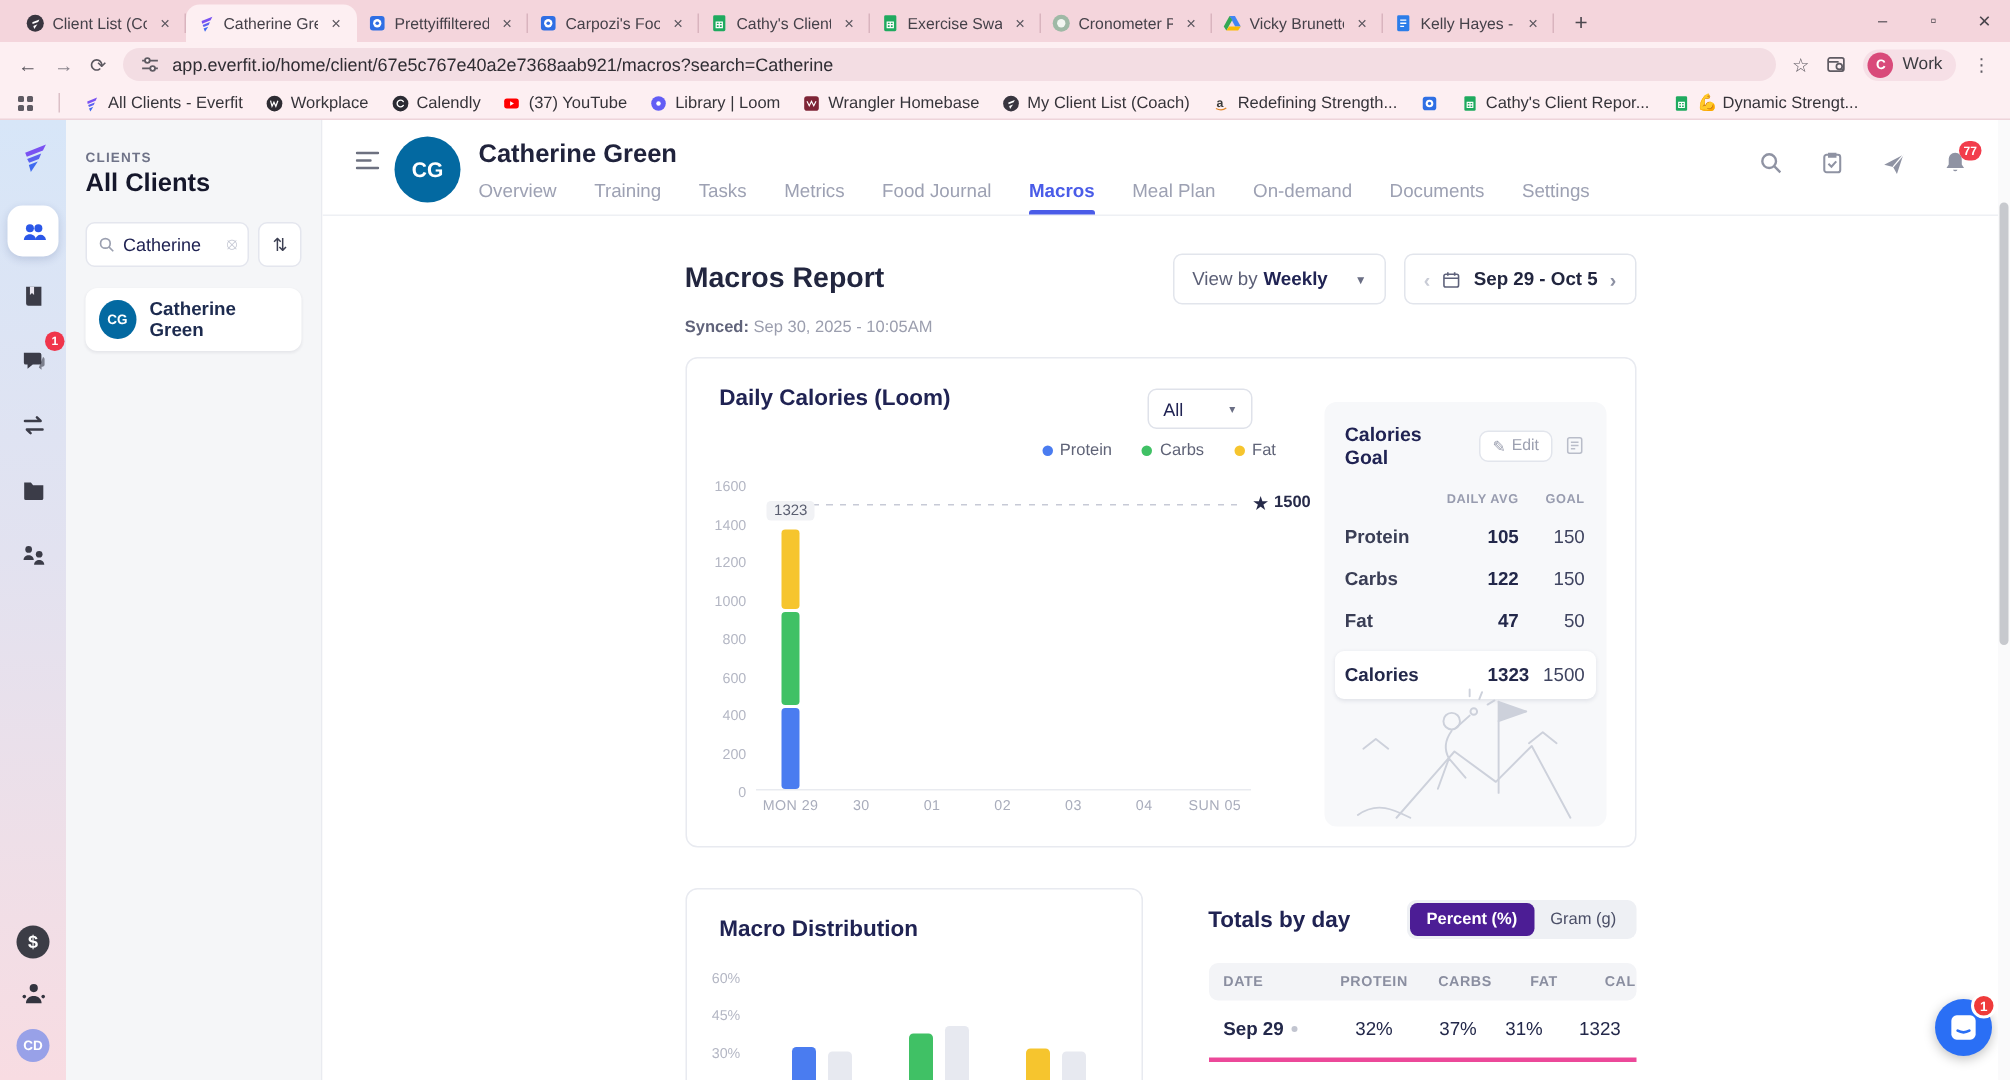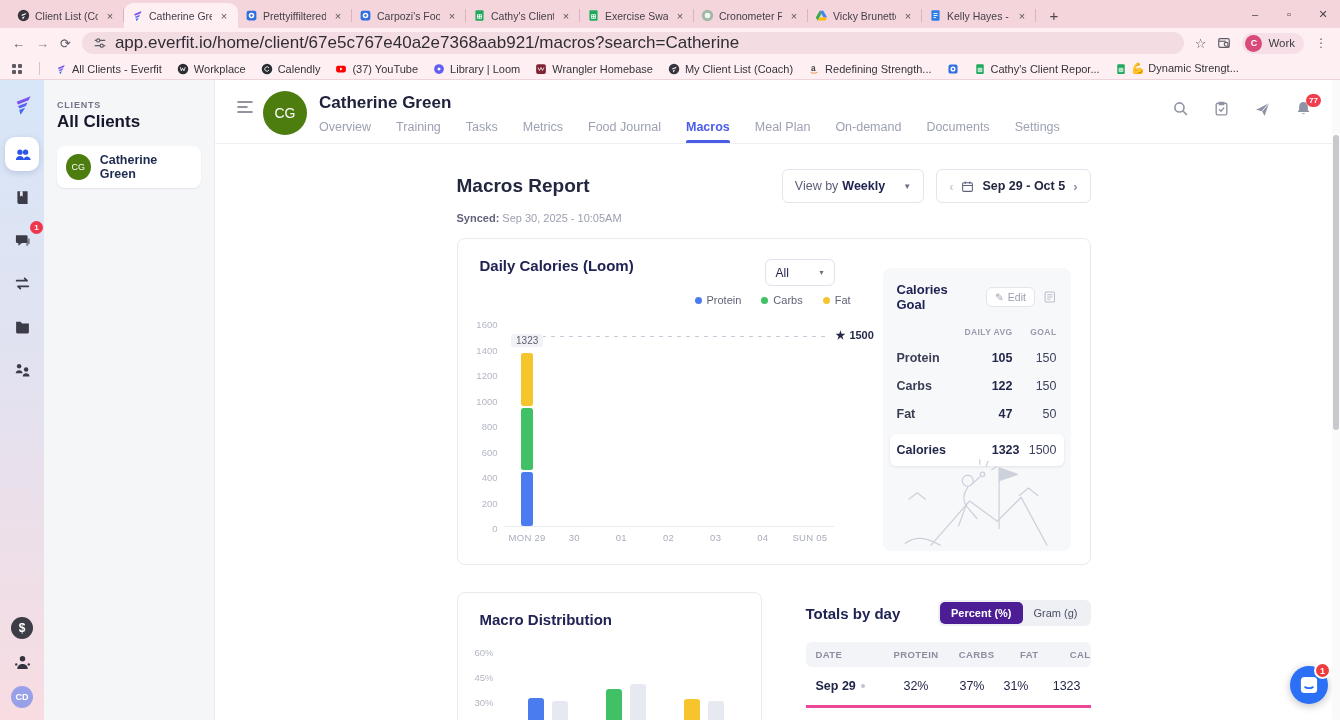--- a/index.html
+++ b/index.html
@@ -16,21 +16,21 @@
   .tab-label{flex:1;font-size:10.5px;color:#454149;white-space:nowrap;overflow:hidden}
   .tab-close{font-size:11px;color:#5a565e;width:14px;height:14px;display:flex;align-items:center;justify-content:center;border-radius:50%}
   .fav{width:13px;height:13px;flex:none}
   .newtab{width:24px;height:24px;display:flex;align-items:center;justify-content:center;color:#4c484f;font-size:15px;margin-left:6px;margin-bottom:1px}
   .winctl{margin-left:auto;display:flex;height:28px}
   .winctl span{width:34px;display:flex;align-items:center;justify-content:center;font-size:11px;color:#49454c}
   .toolbar{height:30px;background:#fdeff2;display:flex;align-items:center;padding:0 12px;gap:11px}
   .navbtn{font-size:13px;color:#5b575f}
   .navbtn.fwd{color:#8b848d}
   .urlbar{flex:1;height:22px;background:#f3dde3;border-radius:12px;display:flex;align-items:center;padding:0 11px;gap:8px}
-  .url-text{font-size:17px;color:#2f2d33;white-space:nowrap;overflow:hidden}
+  .url-text{font-size:12px;color:#2f2d33;white-space:nowrap;overflow:hidden}
   .tb-ic{width:14px;height:14px;color:#5f5b63}
   .profile-chip{display:flex;align-items:center;gap:6px;background:#f6dfe6;border-radius:12px;padding:2px 9px 2px 3px}
   .profile-ava{width:17px;height:17px;border-radius:50%;background:#d94a7a;color:#fff;font-size:9px;font-weight:bold;display:flex;align-items:center;justify-content:center}
   .profile-name{font-size:11.5px;color:#3b3b40}
   .dots{color:#5f5b63;font-size:12px;letter-spacing:1px}
   .bookmarks{height:22px;background:#fdeff2;border-bottom:1px solid #eed4da;display:flex;align-items:center;padding:0 12px;gap:15px}
   .apps-grid{width:4px;height:4px;background:#5f5b63;border-radius:1px;box-shadow:6px 0 #5f5b63,0 6px #5f5b63,6px 6px #5f5b63;margin-right:8px;margin-top:-6px}
   .bm-sep{width:1px;height:13px;background:#dcc0c7}
   .bookmark{display:flex;align-items:center;gap:5px;font-size:11px;color:#36343a;white-space:nowrap}
   .bi{width:12px;height:12px;flex:none}
@@ -53,21 +53,21 @@
   .clients{width:171px;background:#f5f6f8;border-right:1px solid #e9ebf0;padding:20px 13px 0;flex:none}
   .eyebrow{font-size:9px;letter-spacing:.8px;color:#6f7388;font-weight:bold}
   .clients-title{font-size:17px;font-weight:bold;color:#15172b;margin-top:2px}
   .search-row{display:flex;gap:6px;margin-top:16px}
   .search-box{flex:1;height:30px;background:#fff;border:1px solid #e4e6ee;border-radius:6px;display:flex;align-items:center;padding:0 7px;gap:5px}
   .search-box .ic{width:12px;height:12px;color:#9ba0b0;flex:none}
   .search-box input{border:0;outline:0;width:64px;font-size:12px;color:#202353;background:transparent;font-family:inherit}
   .clear-btn{color:#c3c6d2;font-size:11px;margin-left:auto}
   .sort-btn{width:30px;height:30px;background:#fff;border:1px solid #e4e6ee;border-radius:6px;display:flex;align-items:center;justify-content:center;font-size:12px;color:#3c3f52}
   .client-card{margin-top:14px;background:#fff;border-radius:8px;height:42px;display:flex;align-items:center;gap:9px;padding:0 9px;box-shadow:0 1px 2px rgba(30,35,60,.07)}
-  .avatar-blue{border-radius:50%;background:#4d7c0f;color:#fff;font-weight:normal;display:flex;align-items:center;justify-content:center}
+  .avatar-blue{border-radius:50%;background:#0369a1;color:#fff;font-weight:bold;display:flex;align-items:center;justify-content:center}
   .cg-sm{width:26px;height:26px;font-size:9px}
   .client-name{font-size:12.5px;font-weight:bold;color:#1d2b4f}
 
   .main{flex:1;position:relative;background:#fff;overflow:hidden}
   .mheader{height:64px;border-bottom:1px solid #eef0f4;position:relative}
   .hamburger{position:absolute;left:22px;top:20px;width:16px;height:14px;color:#6d7180}
   .mh-avatar{position:absolute;left:48px;top:11px;width:44px;height:44px;font-size:14px}
   .mh-name{position:absolute;left:104px;top:13px;font-size:17px;font-weight:bold;color:#20233c}
   .mtabs{position:absolute;left:104px;bottom:0;display:flex;gap:25px}
   .mtab{font-size:12.5px;color:#9da1b3;padding-bottom:9px;position:relative;white-space:nowrap}
@@ -474,20 +474,33 @@
             <circle cx="13.3" cy="9.6" r="1"></circle>
           </svg>
         </span>
       <span class="cd-avatar">CD</span>
     </div>
   </div>
 
   <div class="clients">
     <div class="eyebrow">CLIENTS</div>
     <div class="clients-title">All Clients</div>
+    <div class="search-row">
+      <div class="search-box">
+        <span class="ic">
+            <svg viewBox="0 0 16 16" fill="none" stroke="currentColor" stroke-width="1.5">
+              <circle cx="7" cy="7" r="4.3"></circle>
+              <path d="M10.3 10.3L14 14"></path>
+            </svg>
+          </span>
+        <input value="Catherine" style="">
+        <span class="clear-btn">⦻</span>
+      </div>
+      <div class="sort-btn">⇅</div>
+    </div>
     <div id="client-results">
         <div class="client-card">
           <span class="avatar-blue cg-sm">CG</span>
           <span class="client-name">Catherine Green</span>
         </div>
       </div>
   </div>
 
   <div class="main">
     <div class="mheader">

